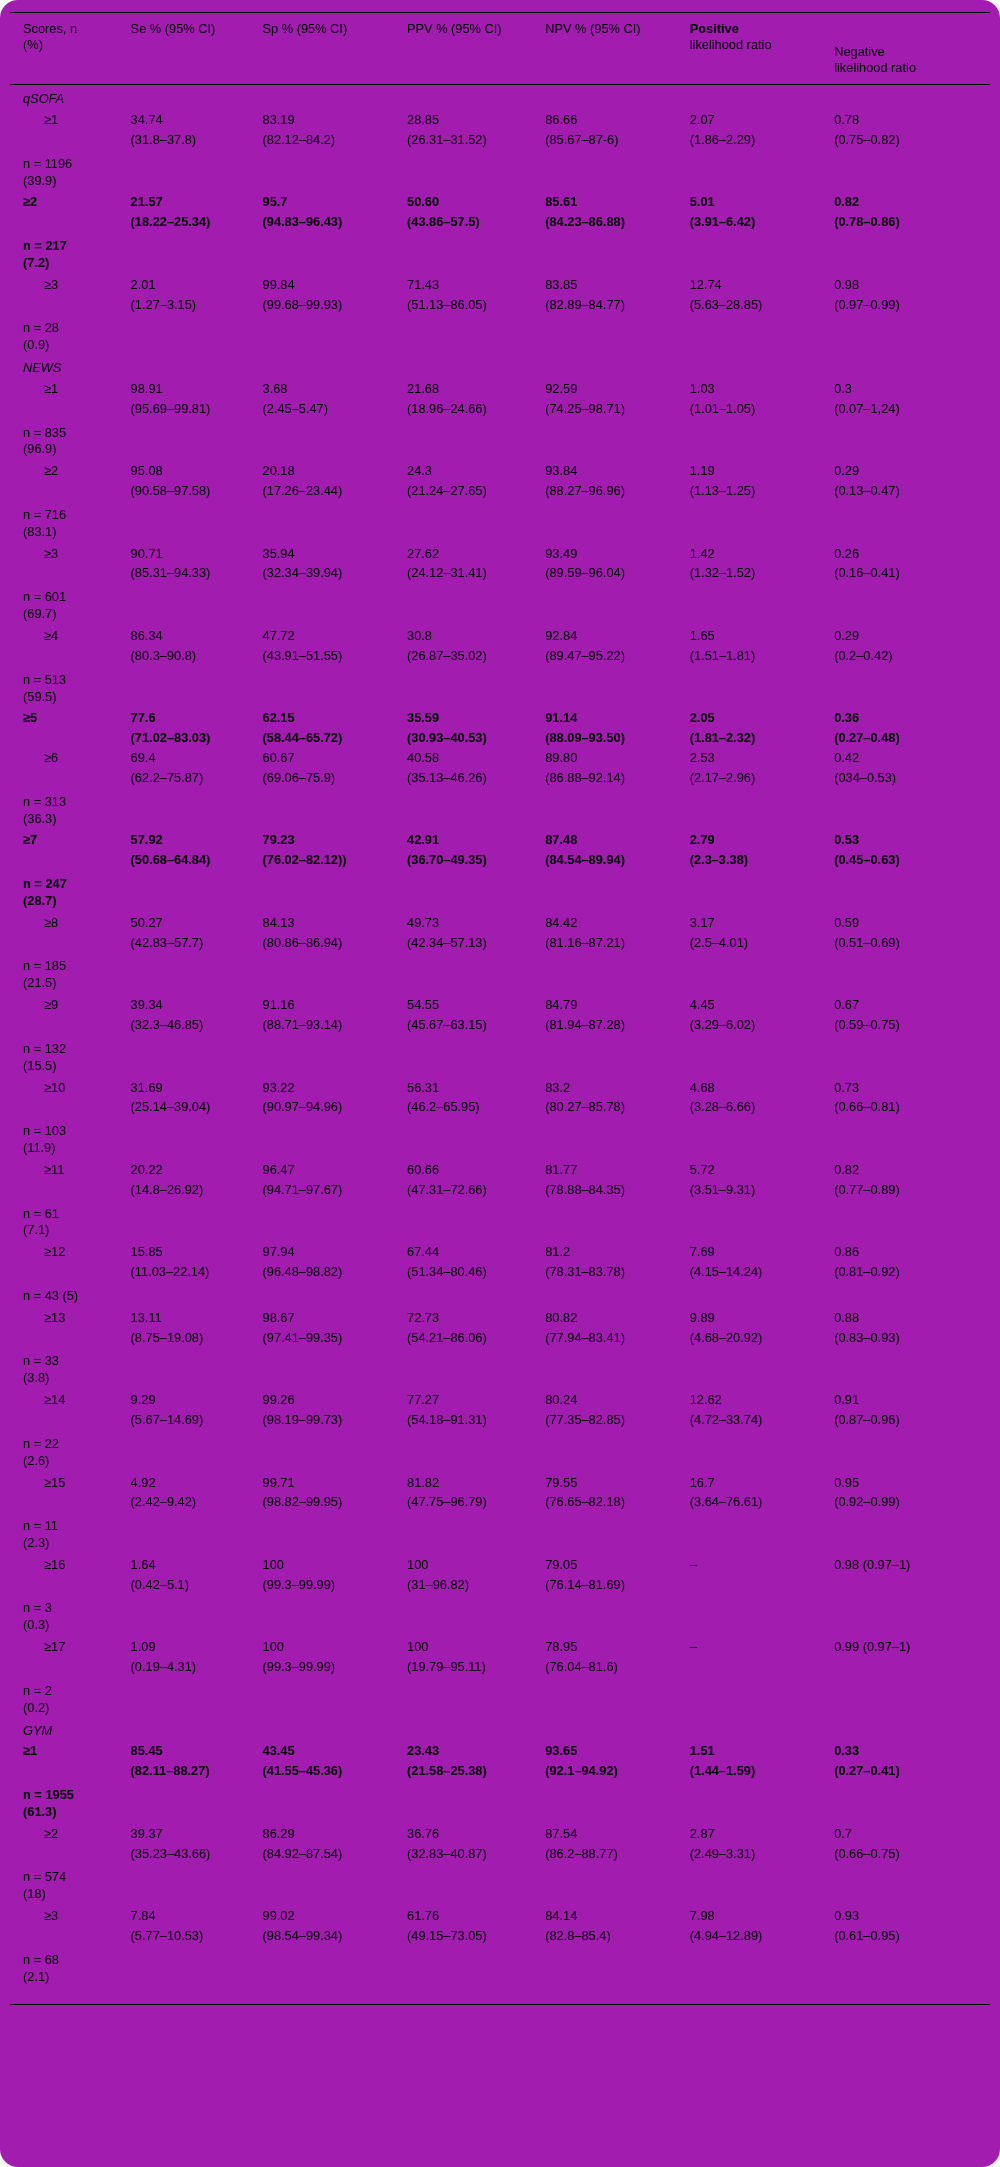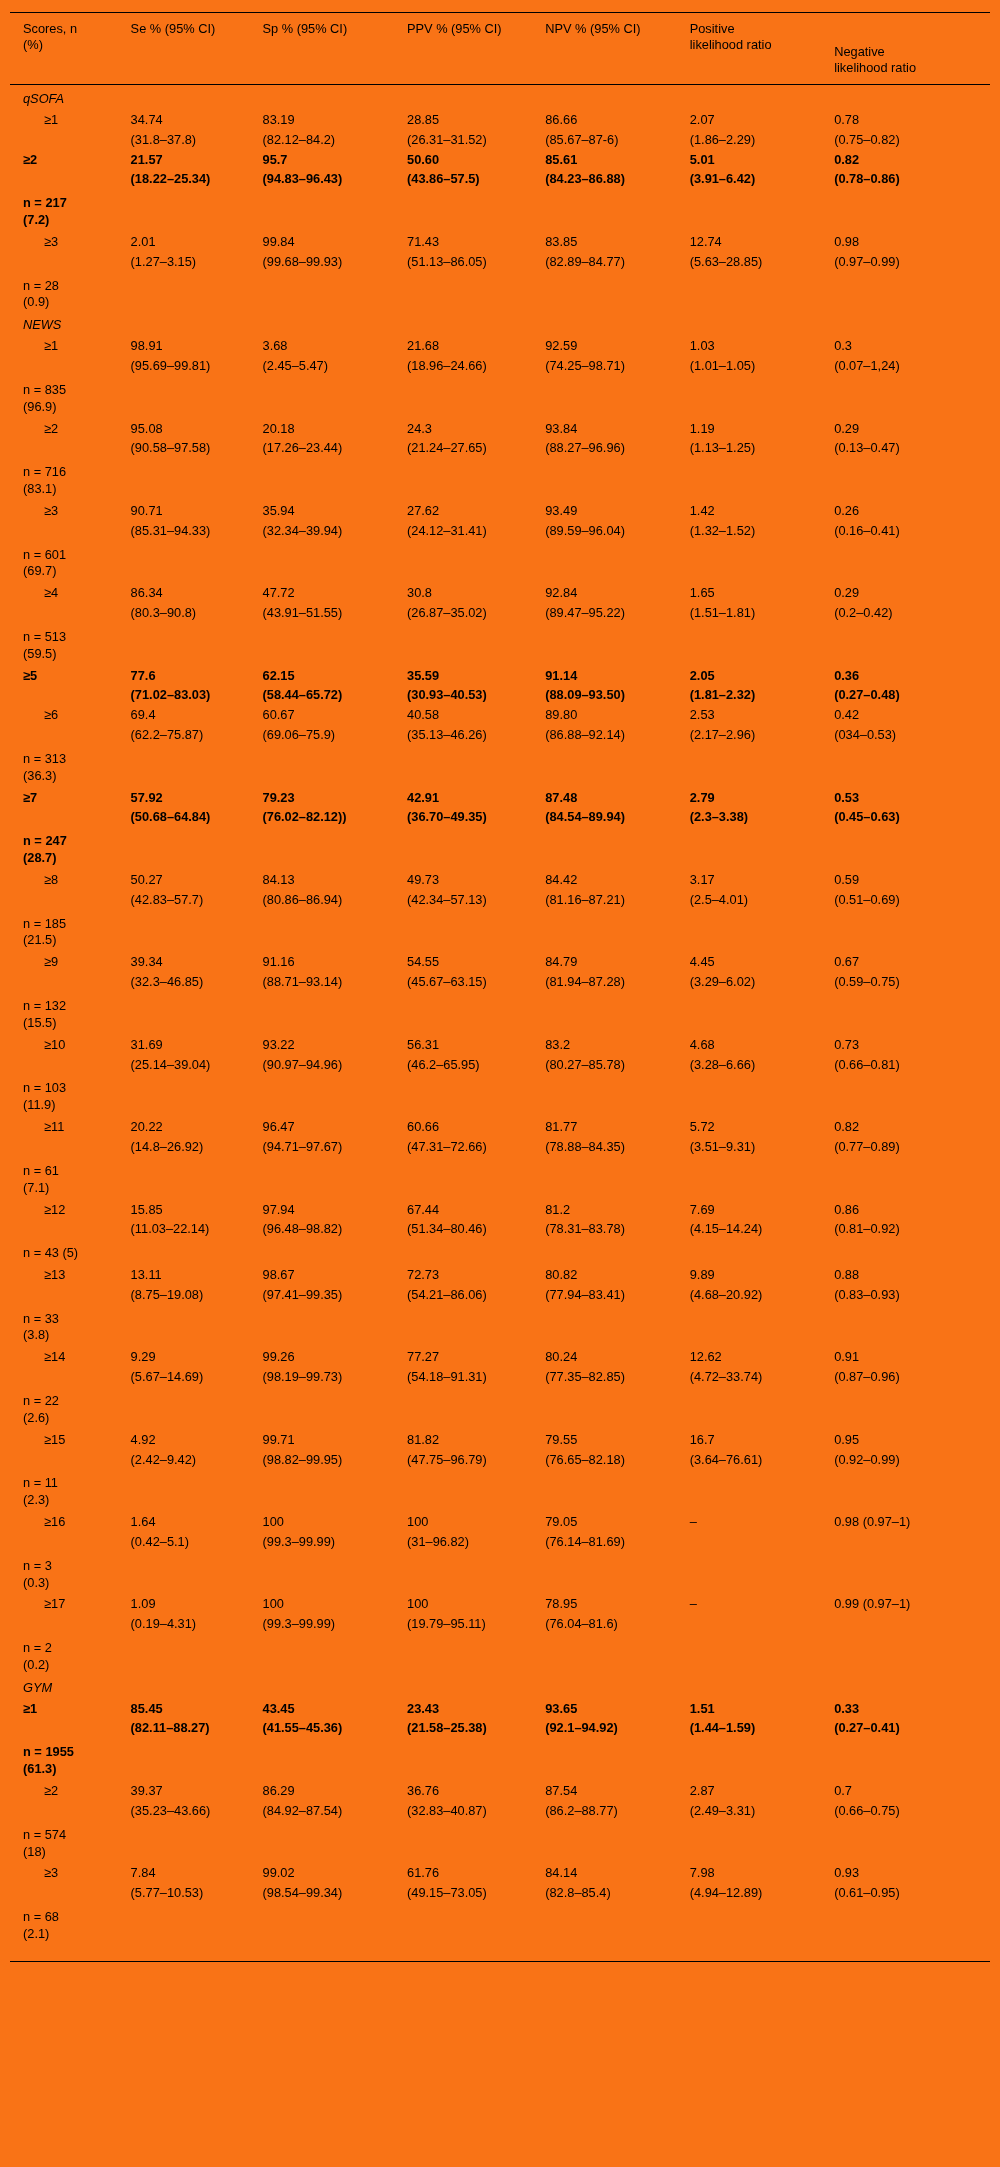--- a/index.html
+++ b/index.html
@@ -10,22 +10,23 @@
   }
   body {
     font-family: "Liberation Sans", sans-serif;
     color: #000000;
     -webkit-font-smoothing: antialiased;
   }
   #page {
     position: relative;
     width: 1000px;
     height: 2167px;
-    background: #f97316;
+    background: #a21caf;
     overflow: hidden;
+    border-radius: 18px;
   }
   table.acc {
     position: absolute;
     left: 10px;
     top: 12px;
     width: 980px;
     border-collapse: collapse;
     table-layout: fixed;
     font-size: 12.8px;
   }
@@ -122,21 +123,21 @@
           <th>
             <span style="display: block;">Sp % (95% CI)</span>
           </th>
           <th>
             <span style="display: block;">PPV % (95% CI)</span>
           </th>
           <th>
             <span style="display: block;">NPV % (95% CI)</span>
           </th>
           <th>
-            <span style="display: block;">Positive</span>
+            <span style="display: block; font-weight: bold;">Positive</span>
             <span style="display: block;">likelihood ratio</span>
           </th>
           <th>
             <span style="display: block; margin-top: 23px;">Negative</span>
             <span style="display: block;">likelihood ratio</span>
           </th>
         </tr>
     </thead>
     <tbody id="table-body">
         <tr class="group-row">
@@ -162,20 +163,26 @@
           </td>
           <td>
             <span class="val">2.07</span>
             <span class="ci">(1.86–2.29)</span>
           </td>
           <td>
             <span class="val">0.78</span>
             <span class="ci">(0.75–0.82)</span>
           </td>
         </tr>
+        <tr class="n-row">
+          <td class="ncell" colspan="7">
+            <span class="n-line">n = 1196</span>
+            <span class="n-line">(39.9)</span>
+          </td>
+        </tr>
         <tr class="data-row bold">
           <td class="scorecell"><span class="score-flush">≥2</span></td>
           <td>
             <span class="val">21.57</span>
             <span class="ci">(18.22–25.34)</span>
           </td>
           <td>
             <span class="val">95.7</span>
             <span class="ci">(94.83–96.43)</span>
           </td>

